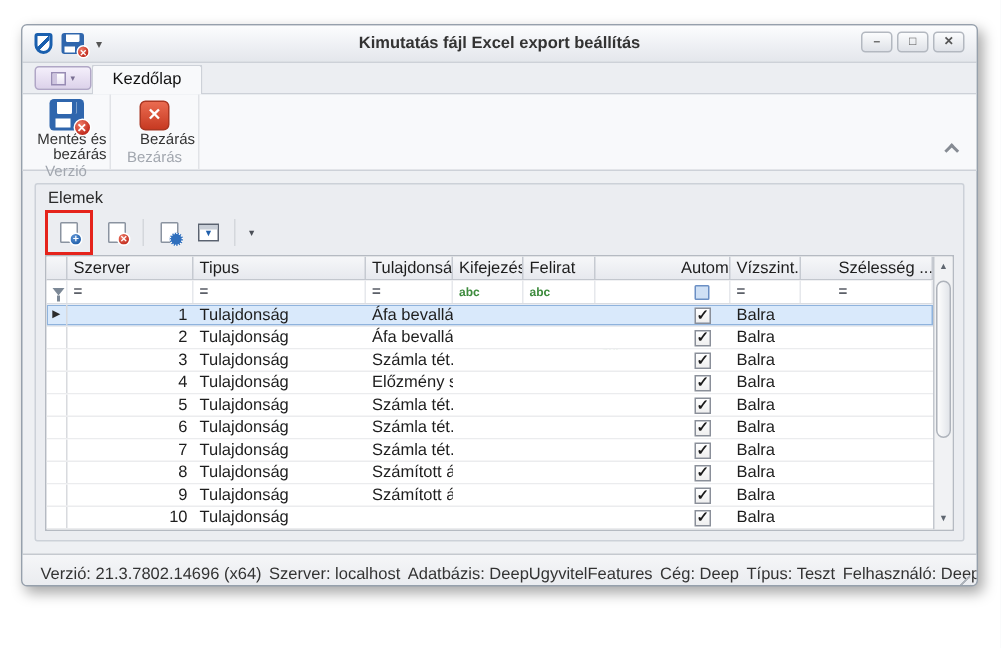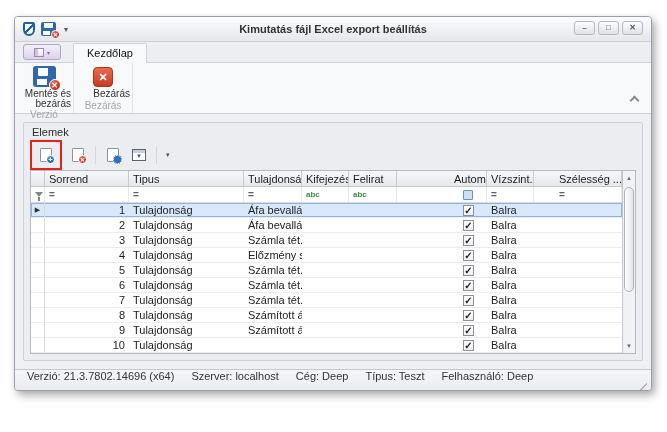--- a/index.html
+++ b/index.html
@@ -50,21 +50,21 @@
   .win-controls { position:absolute; right:8px; top:4px; display:flex; gap:3px; }
   .win-btn {
     width:21px; height:14px; border:1px solid #b3b8c0; border-radius:3px;
     background:linear-gradient(#fbfcfd,#dfe2e8); color:#555;
     font-size:8px; line-height:11px; text-align:center; font-weight:bold;
   }
 
   
   .tabrow {
     height:21px; flex:0 0 21px; background:#eceef2; border-bottom:1px solid #cdd1d8;
-    display:flex; align-items:flex-end; padding-left:8px; gap:12px;text-align:right;
+    display:flex; align-items:flex-end; padding-left:8px; gap:0;text-align:right;
   }
   .file-btn {
     height:16px; width:38px; margin-bottom:2px; border:1px solid #b0a6c6; border-radius:3px;
     background:linear-gradient(#f4effb,#dcd2ea);
     display:flex; align-items:center; justify-content:center; gap:3px;
   }
   .file-glyph { width:10px; height:9px; border:1px solid #988cb4;
     background:linear-gradient(#ffffff,#e9e3f3); box-shadow: inset 3px 0 0 #cfc5e0; }
   .file-chev { font-size:6px; color:#7a6f93; }
   .tab {
@@ -172,21 +172,21 @@
   .scroll-track { flex:1; position:relative; }
   .scroll-thumb {
     position:absolute; left:1px; right:1px; top:2px; height:68%;
     background:linear-gradient(90deg,#fdfdfd,#e2e5ea); border:1px solid #aeb3bb; border-radius:5px;
   }
 
   
   .statusbar {
     height:27px; flex:0 0 27px; border-top:1px solid #c5c9cf;
     background:linear-gradient(#f5f6f8,#e7e9ed);
-    display:flex; padding:0 12px; gap:17px; position:relative;
+    display:flex; align-items:center; padding:0 12px; gap:5px; position:relative;
     color:#333;
   }
   .statusbar .sitem { white-space:nowrap; }
   .resize-grip {
     position:absolute; right:4px; bottom:4px; width:11px; height:11px;
     background:repeating-linear-gradient(135deg, #aeb3ba 0 1.5px, transparent 1.5px 4.5px);
     clip-path:polygon(100% 0, 100% 100%, 0 100%);
   }
 </style>
 </head>
@@ -268,21 +268,21 @@
         </button>
         <span class="tb-sep"></span>
         <span class="tb-overflow">▾</span>
       </div>
 
       <div class="grid">
         <div class="grid-main">
 
           <div class="hrow">
             <div class="hcell c0"></div>
-            <div class="hcell c1">Sorrend</div>
+            <div class="hcell c1">Szerver</div>
             <div class="hcell c2">Tipus</div>
             <div class="hcell c3">Tulajdonság</div>
             <div class="hcell c4">Kifejezés</div>
             <div class="hcell c5">Felirat</div>
             <div class="hcell c6">Formátum</div>
             <div class="hcell c7">Autom...</div>
             <div class="hcell c8">
               <span>Vízszint...</span>
 
             </div>
@@ -493,20 +493,21 @@
           </div>
           <div class="scroll-arrow">▼</div>
         </div>
       </div>
     </div>
   </div>
 
   <div class="statusbar">
     <span class="sitem">Verzió: 21.3.7802.14696 (x64)</span>
     <span class="sitem">Szerver: localhost</span>
+    <span class="sitem">Adatbázis: DeepUgyvitelFeatures</span>
     <span class="sitem">Cég: Deep</span>
     <span class="sitem">Típus: Teszt</span>
     <span class="sitem">Felhasználó: Deep</span>
 
     <span class="resize-grip"></span>
   </div>
 
 </div>
 
 </body></html>

